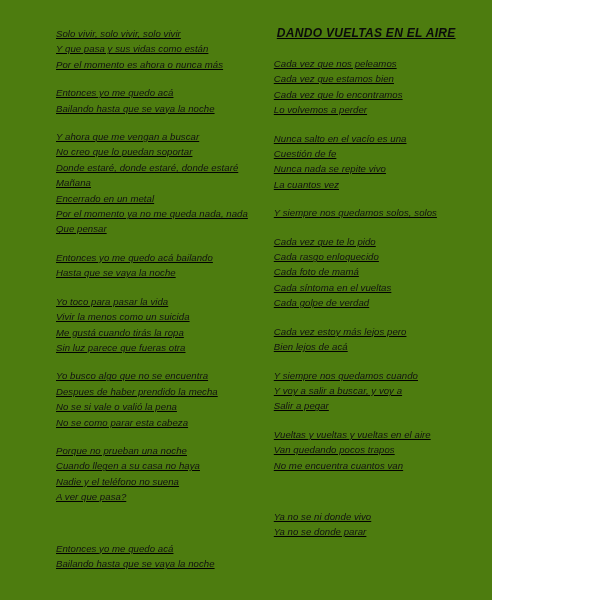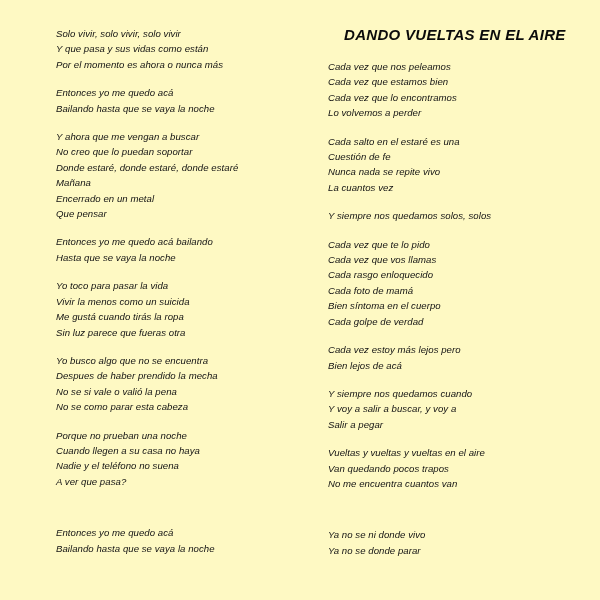--- a/index.html
+++ b/index.html
@@ -8,25 +8,26 @@
   }
   body {
     width: 600px;
     height: 600px;
     background: #ffffff;
     font-family: "Liberation Serif", serif;
     overflow: hidden;
   }
   .page {
     position: relative;
-    width: 600px;
+    width: 492px;
     height: 600px;
     box-sizing: border-box;
     padding: 18px 20px 10px 20px;
-    background: #fef9c3;
+    background: #4d7c0f;
+    text-decoration: underline;
   }
   .columns {
     display: flex;
     flex-direction: row;
     align-items: flex-start;
     width: 100%;
     height: 100%;
   }
   .col {
     box-sizing: border-box;
@@ -38,24 +39,24 @@
   }
   .col-right {
     width: 270px;
     padding-left: 18px;
     padding-top: 8px;
   }
   .song-title {
     font-family: "Liberation Sans", sans-serif;
     font-style: italic;
     font-weight: bold;
-    font-size: 15px;
+    font-size: 12px;
     letter-spacing: 0.3px;
     color: #0b0b0b;
-    margin: 0 0 16px 16px;
+    margin: 0 0 16px 3px;
     white-space: nowrap;
   }
   .stanza {
     margin: 0 0 13px 0;
   }
   .stanza:last-child {
     margin-bottom: 0;
     margin-top: 36px;
   }
   .line {
@@ -91,20 +92,21 @@
           <div class="line">Entonces yo me quedo acá</div>
           <div class="line">Bailando hasta que se vaya la noche</div>
         </div>
 
         <div class="stanza">
           <div class="line">Y ahora que me vengan a buscar</div>
           <div class="line">No creo que lo puedan soportar</div>
           <div class="line">Donde estaré, donde estaré, donde estaré</div>
           <div class="line">Mañana</div>
           <div class="line">Encerrado en un metal</div>
+          <div class="line">Por el momento ya no me queda nada, nada</div>
           <div class="line">Que pensar</div>
         </div>
 
         <div class="stanza">
           <div class="line">Entonces yo me quedo acá bailando</div>
           <div class="line">Hasta que se vaya la noche</div>
         </div>
 
         <div class="stanza">
           <div class="line">Yo toco para pasar la vida</div>
@@ -140,36 +142,35 @@
       <div>
 
         <div class="stanza">
           <div class="line">Cada vez que nos peleamos</div>
           <div class="line">Cada vez que estamos bien</div>
           <div class="line">Cada vez que lo encontramos</div>
           <div class="line">Lo volvemos a perder</div>
         </div>
 
         <div class="stanza">
-          <div class="line">Cada salto en el estaré es una</div>
+          <div class="line">Nunca salto en el vacío es una</div>
           <div class="line">Cuestión de fe</div>
           <div class="line">Nunca nada se repite vivo</div>
           <div class="line">La cuantos vez</div>
         </div>
 
         <div class="stanza">
           <div class="line">Y siempre nos quedamos solos, solos</div>
         </div>
 
         <div class="stanza">
           <div class="line">Cada vez que te lo pido</div>
-          <div class="line">Cada vez que vos llamas</div>
           <div class="line">Cada rasgo enloquecido</div>
           <div class="line">Cada foto de mamá</div>
-          <div class="line">Bien síntoma en el cuerpo</div>
+          <div class="line">Cada síntoma en el vueltas</div>
           <div class="line">Cada golpe de verdad</div>
         </div>
 
         <div class="stanza">
           <div class="line">Cada vez estoy más lejos pero</div>
           <div class="line">Bien lejos de acá</div>
         </div>
 
         <div class="stanza">
           <div class="line">Y siempre nos quedamos cuando</div>

